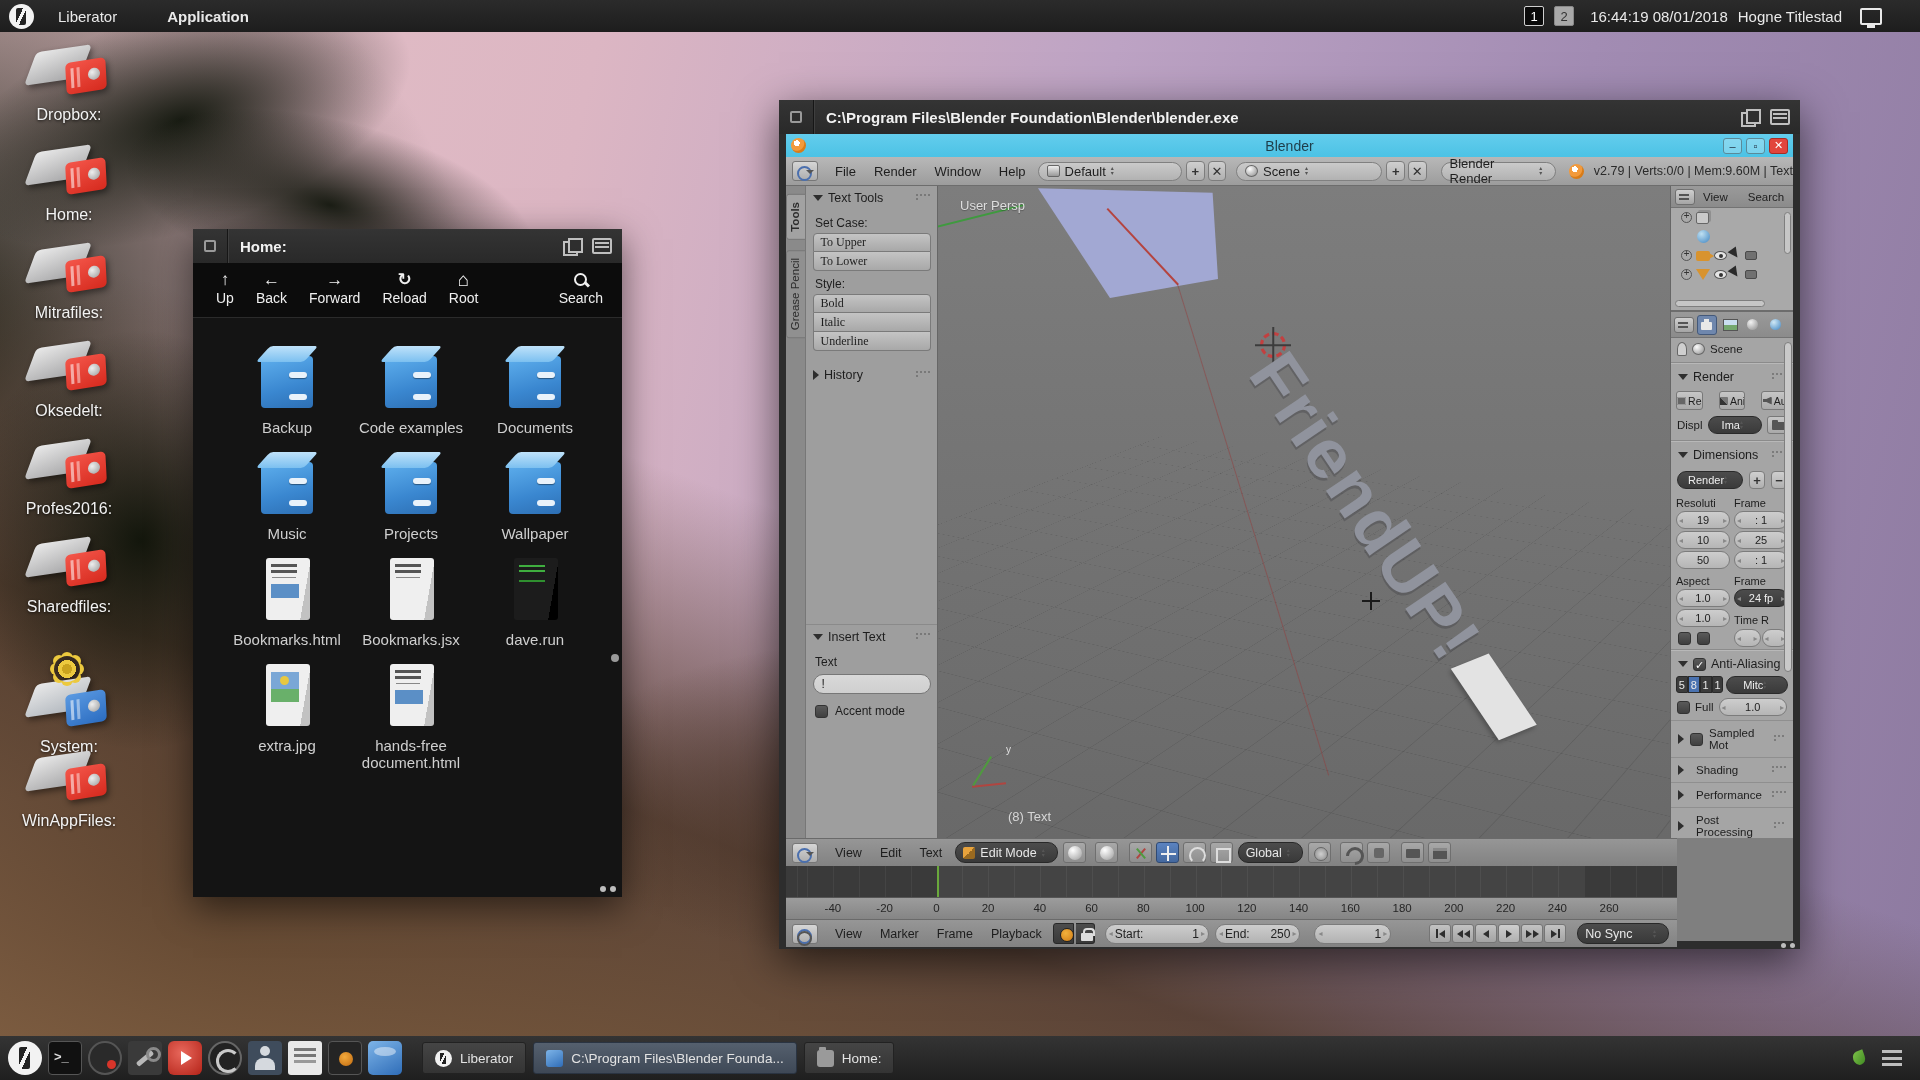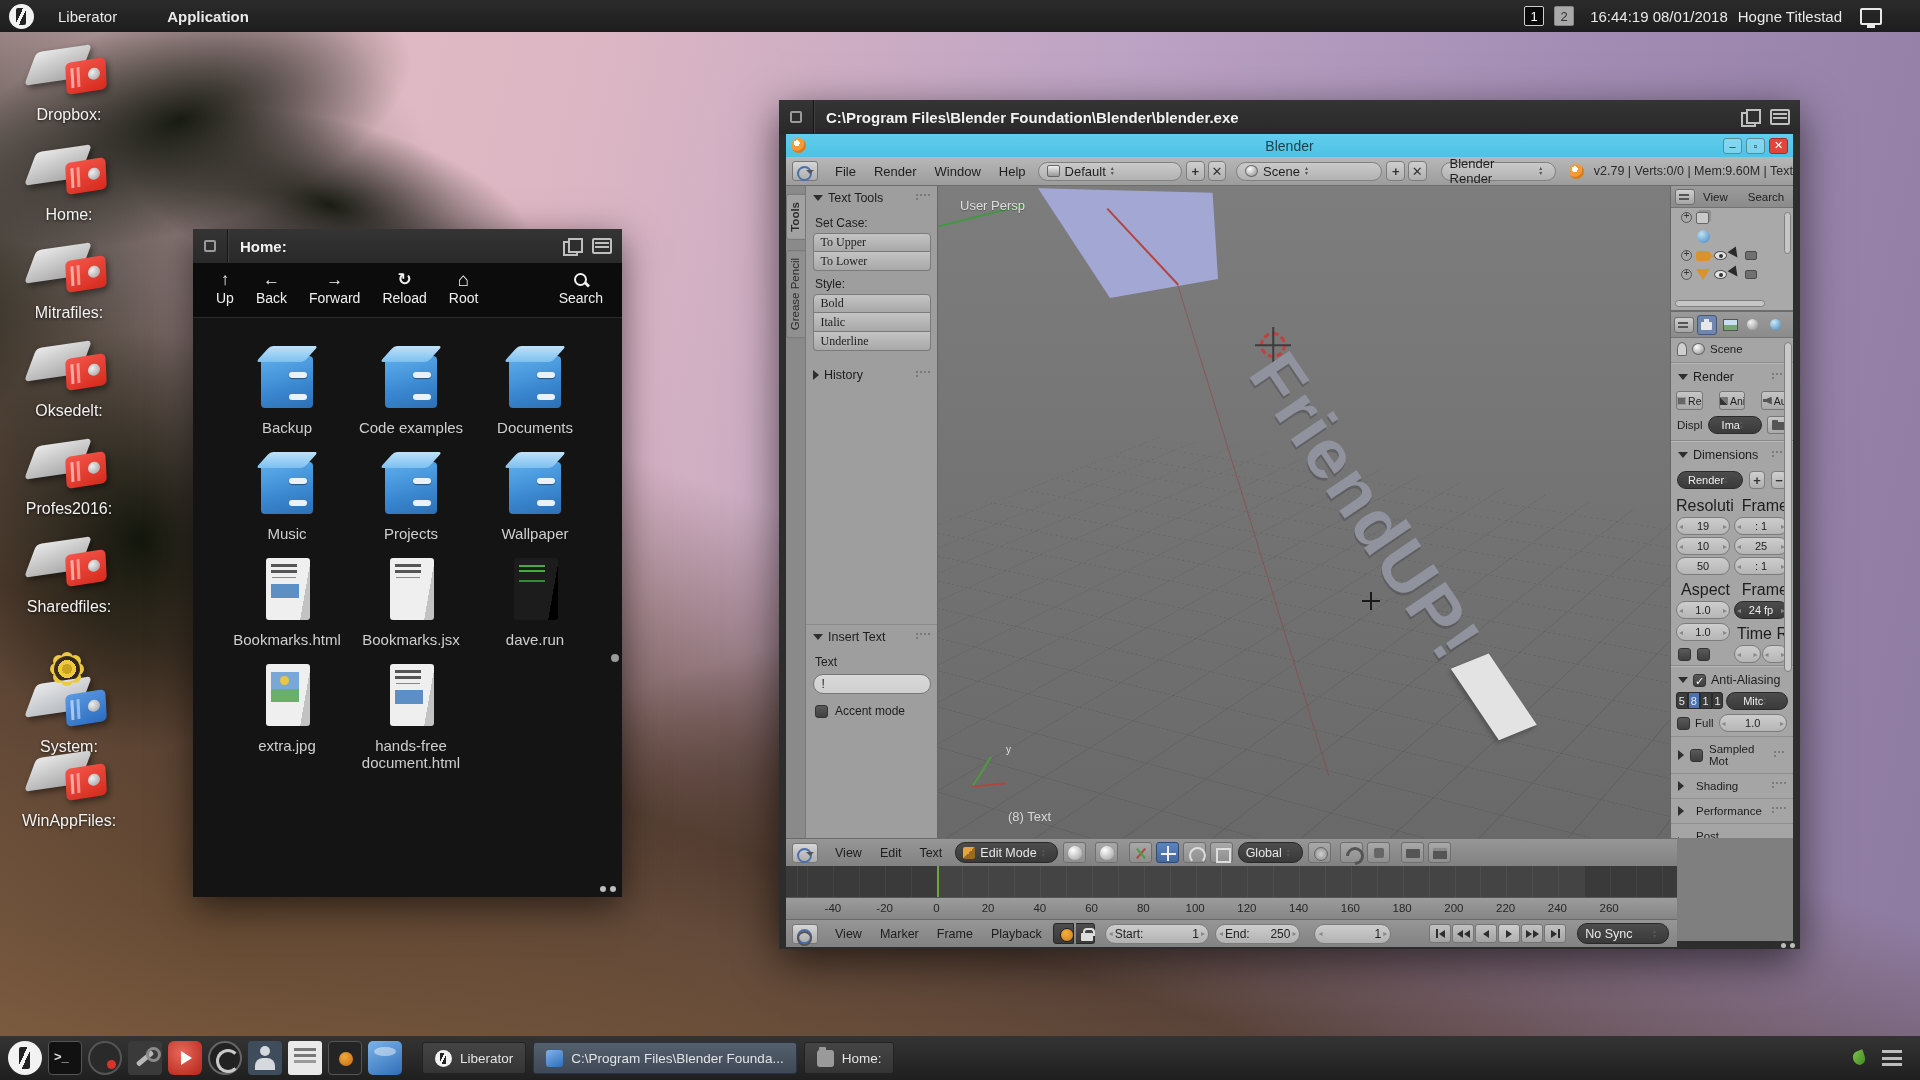--- a/index.html
+++ b/index.html
@@ -246,21 +246,21 @@
 .ico8.cam{background:#666;box-shadow:inset 0 0 0 1px #999}
 .ico8.clap{background:linear-gradient(45deg,#333 50%,#777 50%)}
 .ico8.spk{clip-path:polygon(0 30%,40% 30%,100% 0,100% 100%,40% 70%,0 70%)}
 .spin{height:18px;border-radius:9px;background:linear-gradient(#cdcdcd,#b5b5b5);border:1px solid #7c7c7c;
  display:flex;align-items:center;justify-content:center;font-size:11px;color:#222;position:relative;padding:0 10px}
 .spin::before{content:"◂";position:absolute;left:2px;font-size:8px;color:#888}
 .spin::after{content:"▸";position:absolute;right:2px;font-size:8px;color:#888}
 .spin.noarrow::before,.spin.noarrow::after{content:""}
 .spin.dark{background:linear-gradient(#4c4c4c,#3a3a3a);color:#eee;border-color:#2a2a2a}
 .dimgrid{display:grid;grid-template-columns:54px 54px;column-gap:4px;row-gap:2px;padding:0 5px;align-items:center}
-.dimlabel{font-size:16px;text-align:right;padding-top:4px}
+.dimlabel{font-size:11px;text-align:left;padding-top:4px}
 .seg-row{display:flex;padding:2px 5px;gap:0}
 .seg{flex:1;height:17px;background:#3c3c3c;color:#e8e8e8;font-size:11px;display:flex;align-items:center;justify-content:center;border:1px solid #2a2a2a}
 .seg.sel{background:#4a72b0}
 .seg:first-child{border-radius:3px 0 0 3px}.seg:last-child{border-radius:0 3px 3px 0}
 .collapse-row{display:flex;align-items:center;gap:6px;padding:6px 7px;border-top:1px solid #8f8f8f}
 .folder-btn{width:22px;height:18px;border-radius:3px;background:linear-gradient(#c6c6c6,#a9a9a9);border:1px solid #787878;position:relative}
 .folder-btn::before{content:"";position:absolute;left:4px;top:5px;width:13px;height:8px;background:#555;border-radius:1px}
 .folder-btn::after{content:"";position:absolute;left:4px;top:3px;width:6px;height:3px;background:#555;border-radius:1px 1px 0 0}
 #props-vscroll{position:absolute;right:1px;top:30px;width:8px;height:330px;border-radius:4px;background:#c9c9c9;border:1px solid #7e7e7e}
 

